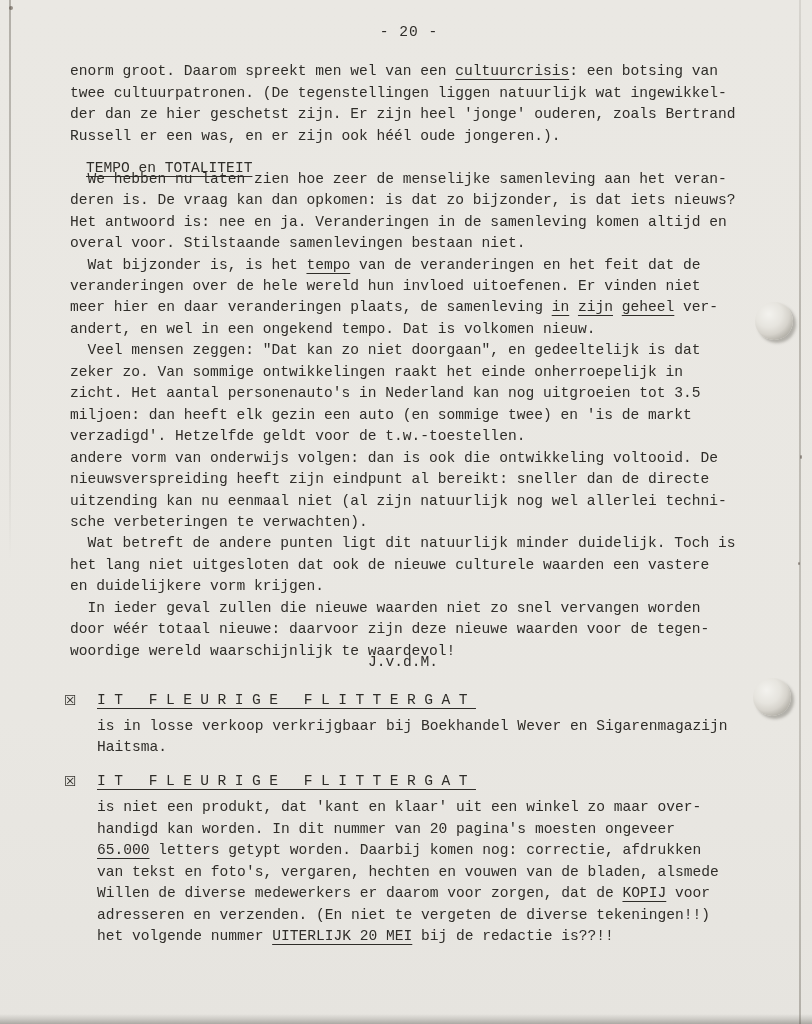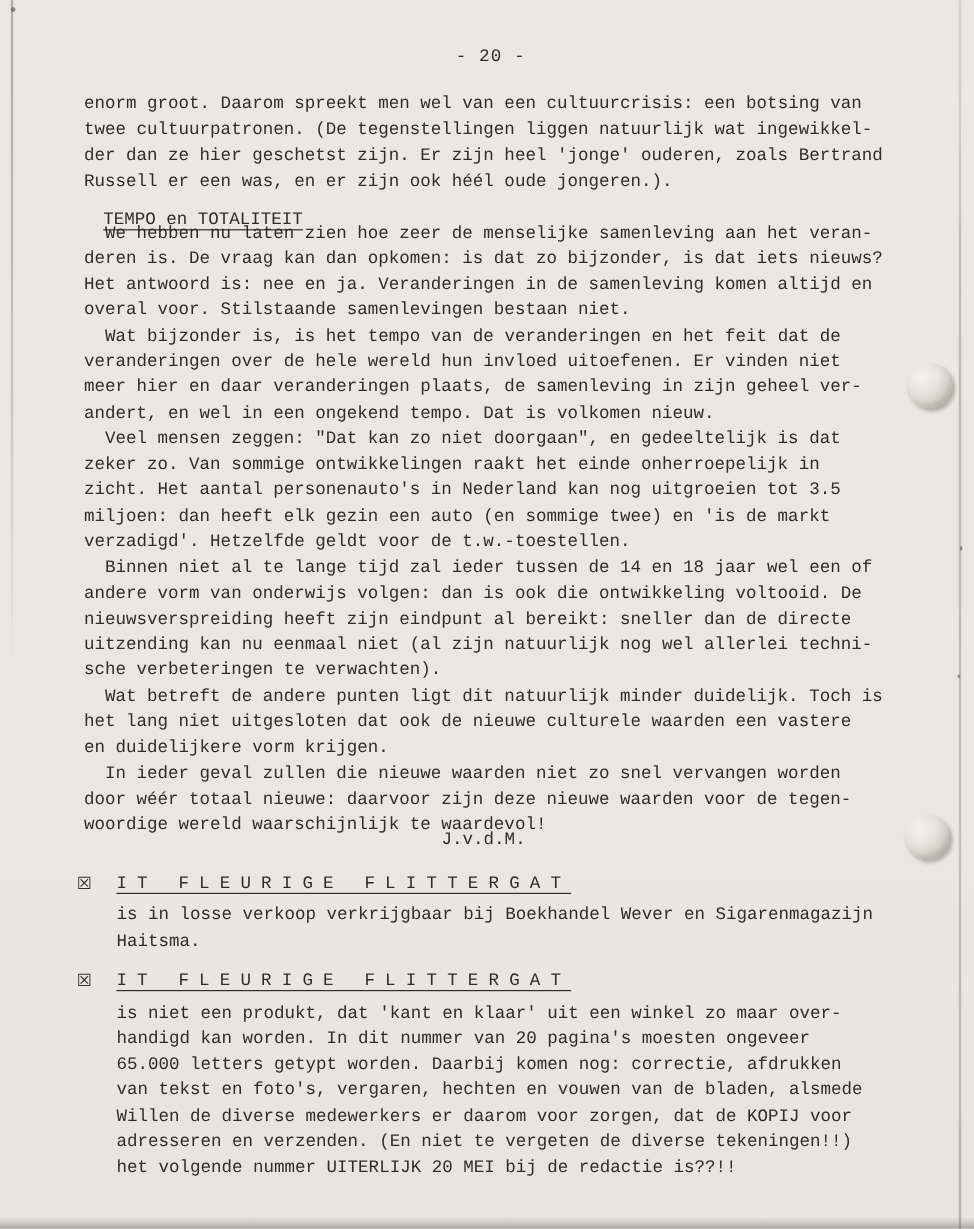--- a/index.html
+++ b/index.html
@@ -11,30 +11,31 @@
     background: linear-gradient(180deg, #eae8e3 0%, #e9e7e2 70%, #e6e4df 100%);
     overflow: hidden;
     font-family: "Liberation Mono", "DejaVu Sans Mono", monospace;
     color: var(--ink, #2f2d29);
     font-size: 14.6px;
     line-height: 21.45px;
   }
   .content {
     position: absolute;
     left: 70px;
-    top: 16px;
+    top: 0;
     width: 678px;
   }
   .page-number {
     margin-top: 22px;
     text-align: center;
     letter-spacing: 1px;
   }
   .para .tline, .tline { white-space: pre; }
   .ul {
+    text-decoration: underline;
     text-underline-offset: 3.5px;
     text-decoration-thickness: 1.3px;
   }
   .intro { margin-top: 18px; }
   .heading {
     margin-top: 11px;
     display: inline-block;
     text-decoration: underline;
     text-underline-offset: 3.5px;
     text-decoration-thickness: 1.3px;
@@ -137,21 +138,20 @@
         <div class="tline"><span>andert, en wel in een ongekend tempo. Dat is volkomen nieuw.</span></div>
       </div>
     <div class="para">
         <div class="tline"><span>  Veel mensen zeggen: "Dat kan zo niet doorgaan", en gedeeltelijk is dat</span></div>
         <div class="tline"><span>zeker zo. Van sommige ontwikkelingen raakt het einde onherroepelijk in</span></div>
         <div class="tline"><span>zicht. Het aantal personenauto's in Nederland kan nog uitgroeien tot 3.5</span></div>
         <div class="tline"><span>miljoen: dan heeft elk gezin een auto (en sommige twee) en 'is de markt</span></div>
         <div class="tline"><span>verzadigd'. Hetzelfde geldt voor de t.w.-toestellen.</span></div>
       </div>
     <div class="para">
-        <div class="tline"><span>  Binnen niet al te lange tijd zal ieder tussen de 14 en 18 jaar wel een of</span></div>
         <div class="tline"><span>andere vorm van onderwijs volgen: dan is ook die ontwikkeling voltooid. De</span></div>
         <div class="tline"><span>nieuwsverspreiding heeft zijn eindpunt al bereikt: sneller dan de directe</span></div>
         <div class="tline"><span>uitzending kan nu eenmaal niet (al zijn natuurlijk nog wel allerlei techni-</span></div>
         <div class="tline"><span>sche verbeteringen te verwachten).</span></div>
       </div>
     <div class="para">
         <div class="tline"><span>  Wat betreft de andere punten ligt dit natuurlijk minder duidelijk. Toch is</span></div>
         <div class="tline"><span>het lang niet uitgesloten dat ook de nieuwe culturele waarden een vastere</span></div>
         <div class="tline"><span>en duidelijkere vorm krijgen.</span></div>
       </div>

